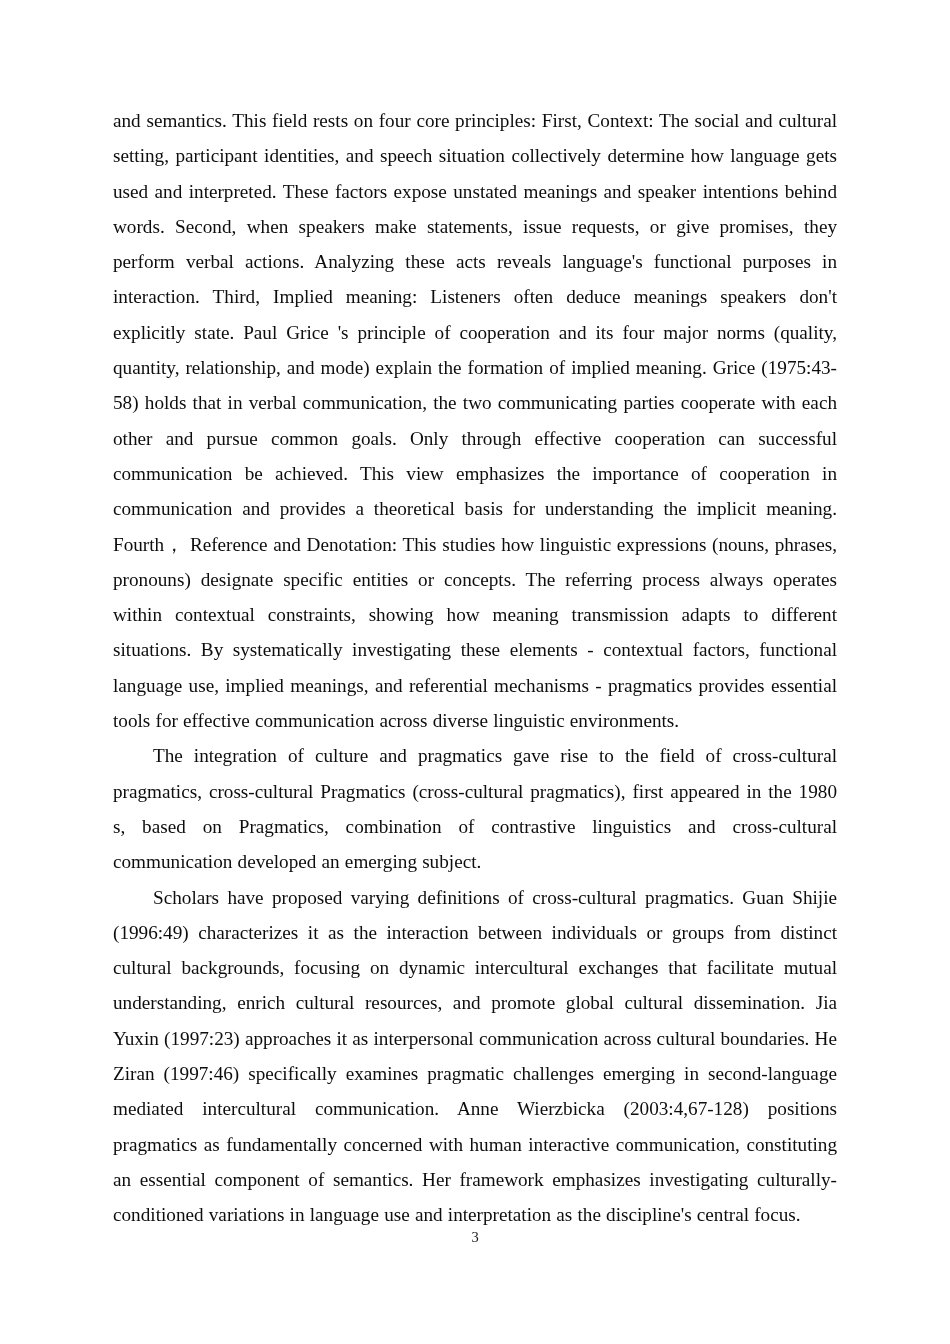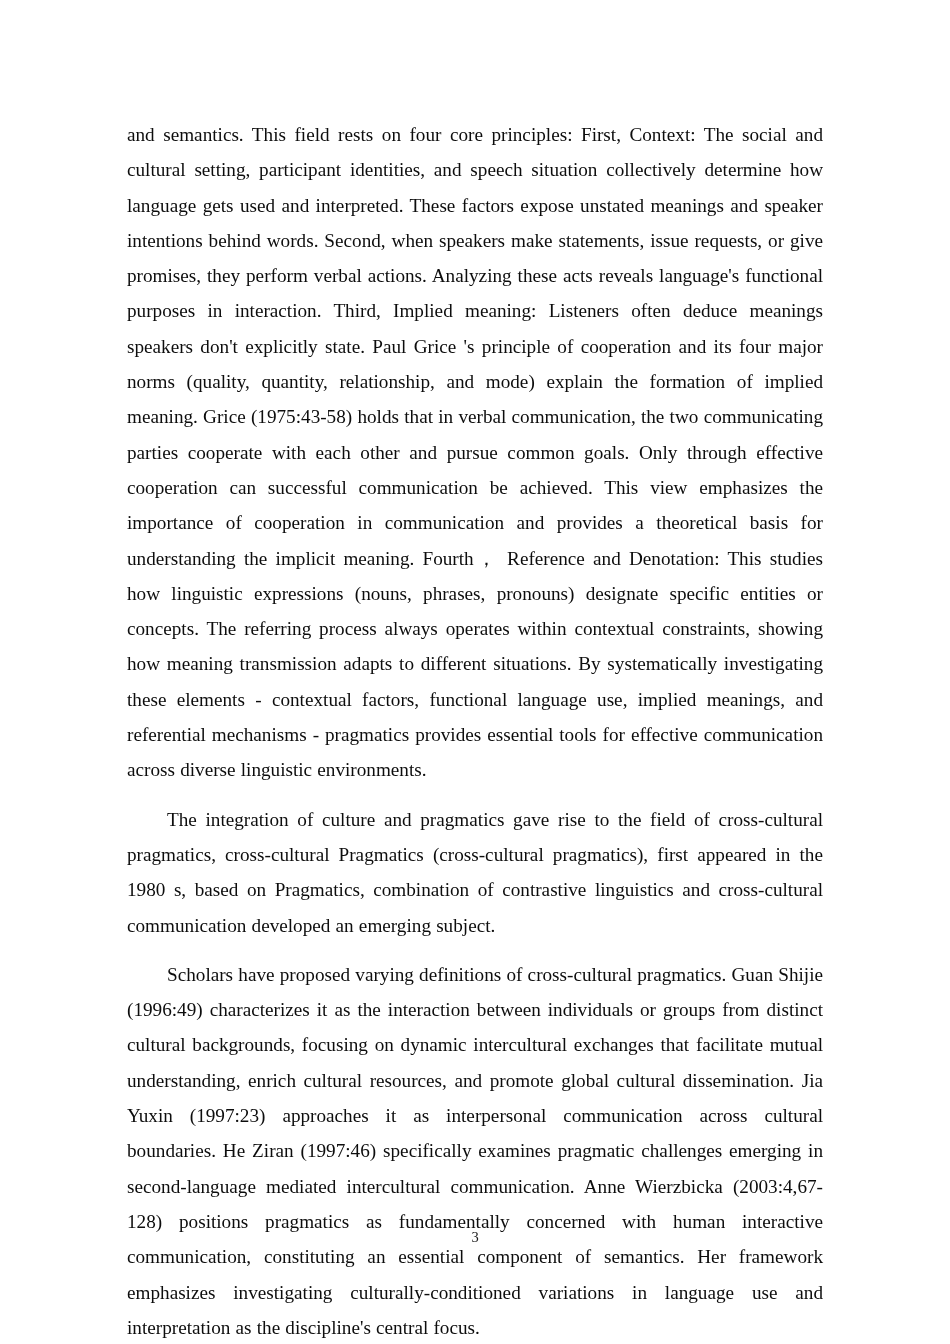--- a/index.html
+++ b/index.html
@@ -15,21 +15,21 @@
     box-sizing: border-box;
     overflow: hidden;
   }
   .text-column {
     position: absolute;
     left: 113px;
     top: 103px;
     width: 724px;
   }
   .para {
-    margin: 14px;
+    margin: 0;
     font-family: "Liberation Serif", "DejaVu Serif", serif;
     font-size: 19.2px;
     line-height: 35.3px;
     color: #0d0d0d;
     text-align: justify;
     text-justify: inter-word;
     -webkit-hyphens: none;
     hyphens: none;
     word-spacing: 0.02em;
   }

